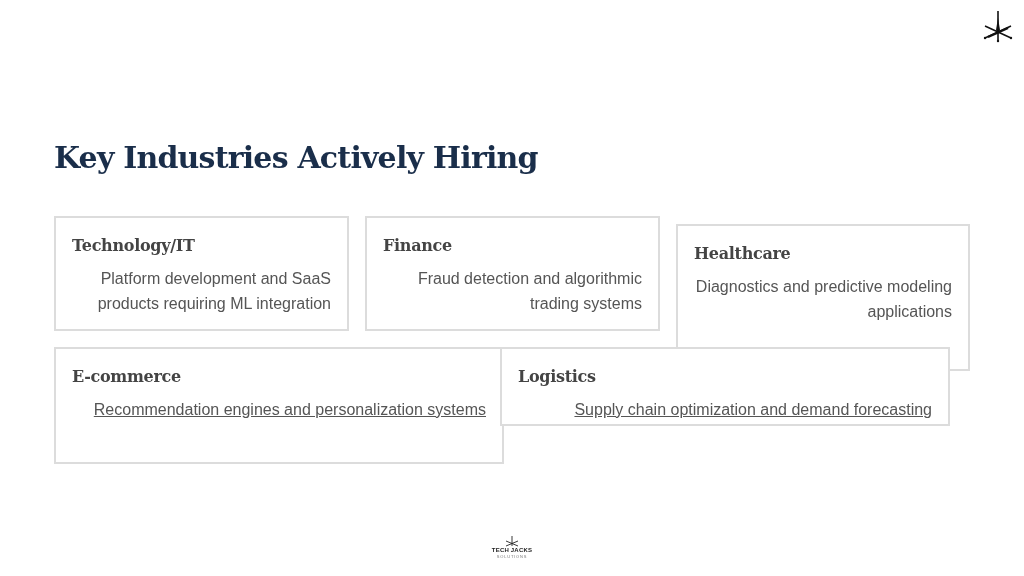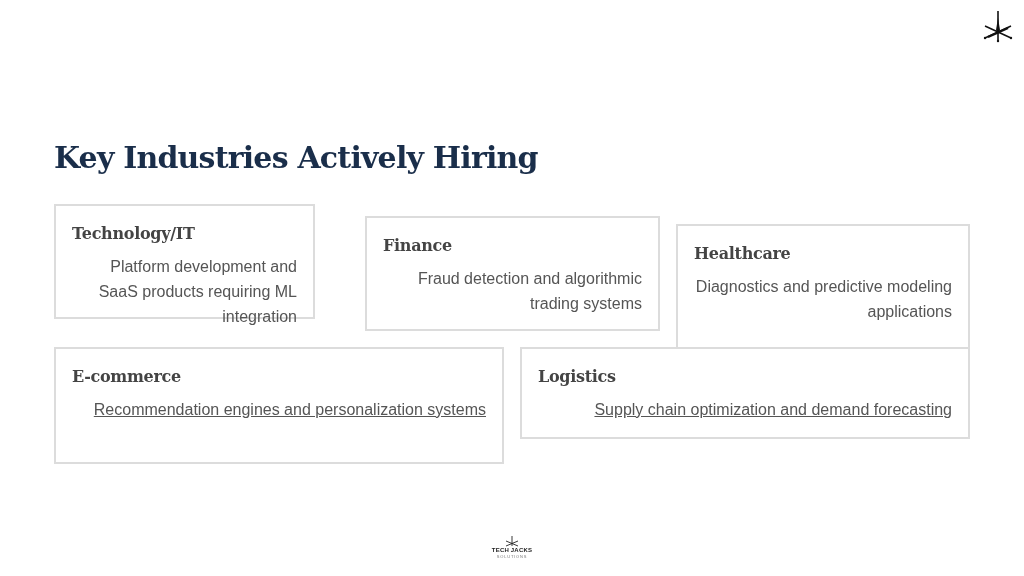--- a/index.html
+++ b/index.html
@@ -51,25 +51,25 @@
       line-height: 20px;
     }
     .card-desc {
       font-family: "Liberation Sans", sans-serif;
       font-size: 16px;
       color: #555555;
       line-height: 25px;
       margin: 0;
       text-align: right;
     }
-    .c1 { left: 54px;  top: 204px; width: 261px; height: 115px; }
+    .c1 { left: 54px;  top: 216px; width: 295px; height: 115px; }
     .c2 { left: 365px; top: 216px; width: 295px; height: 115px; }
     .c3 { left: 676px; top: 224px; width: 294px; height: 147px; }
     .c4 { left: 54px;  top: 347px; width: 450px; height: 117px; }
-    .c5 { left: 520px; top: 347px; width: 450px; height: 92px; }
+    .c5 { left: 500px; top: 347px; width: 450px; height: 79px; }
     .c4 .card-desc, .c5 .card-desc { margin-top: 0; text-decoration: underline; }
     .footer-logo {
       position: absolute;
       left: 486px;
       top: 536px;
       width: 52px;
       height: 28px;
       text-align: center;
     }
     .footer-logo svg { display: block; margin: 0 auto; }

